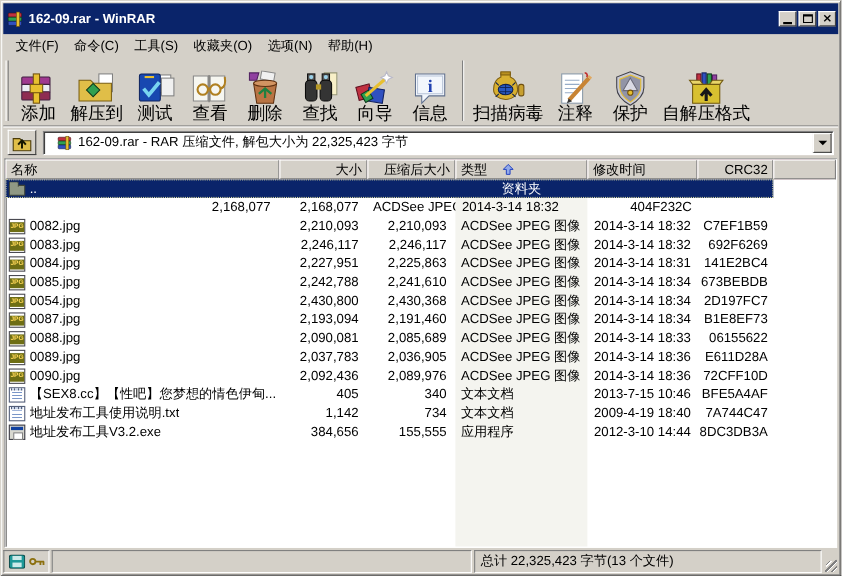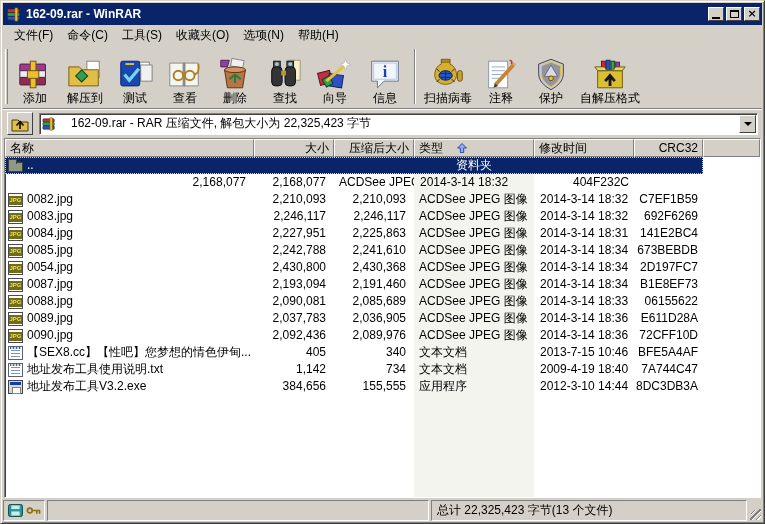--- a/index.html
+++ b/index.html
@@ -5,21 +5,21 @@
   * { box-sizing: border-box; margin: 0; padding: 0; }
   html,body { width:765px; height:524px; overflow:hidden;
     font-family:"Liberation Sans","DejaVu Sans",sans-serif; font-size:12px; }
   .window{
     width:765px; height:524px; background:#D4D0C8;
     border:1px solid #404040; border-top-color:#D8D4CC; border-left-color:#D8D4CC;
     box-shadow: inset 1px 1px 0 #FFFFFF, inset -1px -1px 0 #808080;
     display:flex; flex-direction:column; padding:2px;
   }
   
-  .titlebar{ height:22px; background:#0A246A; display:flex; align-items:center;
+  .titlebar{ height:28px; background:#0A246A; display:flex; align-items:center;
     padding:0 2px 0 3px; flex:none; }
   .titlebar .ticon{ width:16px; height:15px; flex:none; margin-right:4px; }
   .ttext{ color:#FFFFFF; font-weight:bold; font-size:12px; white-space:nowrap; flex:1; }
   .tbtns{ display:flex; gap:2px; }
   .tbtn{ width:16px; height:14px; background:#D4D0C8;
     border:1px solid; border-color:#FFFFFF #404040 #404040 #FFFFFF;
     display:flex; align-items:center; justify-content:center; position:relative; }
   .g-min{ width:8px; height:2px; background:#000; margin-top:7px; }
   .g-max{ width:9px; height:8px; border:1px solid #000; border-top-width:2px; }
   .g-cls{ font-size:11px; font-weight:bold; color:#000; line-height:10px; font-family:"DejaVu Sans",sans-serif; }
@@ -28,30 +28,30 @@
   .menu-item{ padding:2px 7px; white-space:nowrap; }
   
   .toolbar{ height:63px; flex:none; display:flex; align-items:stretch;
     padding:1px 0 2px 2px; border-bottom:1px solid #808080; position:relative; }
   .toolbar:after{ content:""; position:absolute; left:0; right:0; bottom:-2px; height:1px; background:#FFFFFF; }
   .tb-edge{ width:3px; border-left:1px solid #FFFFFF; border-right:1px solid #808080; margin:2px 2px 2px 0; }
   .tb-sep{ width:2px; border-left:1px solid #808080; border-right:1px solid #FFFFFF; margin:2px 4px; }
   .tb-btn{ display:flex; flex-direction:column; align-items:center; justify-content:flex-end;
     padding:1px 4px; min-width:50px; }
   .tb-btn svg{ width:38px; height:33px; flex:none; }
-  .tb-label{ font-size:12px; line-height:14px; white-space:nowrap;text-align:center; }
+  .tb-label{ font-size:16px; line-height:14px; white-space:nowrap;text-align:center; }
   
   .addressbar{ height:29px; flex:none; display:flex; align-items:center; padding:2px 4px; gap:6px; }
   .up-btn{ width:26px; height:23px; background:#D4D0C8;
     border:1px solid; border-color:#FFFFFF #404040 #404040 #FFFFFF;
     display:flex; align-items:center; justify-content:center; }
   .up-btn svg{ width:18px; height:16px; }
   .combo{ flex:1; height:22px; background:#FFFFFF; display:flex; align-items:center;
     border:1px solid; border-color:#808080 #FFFFFF #FFFFFF #808080;
-    box-shadow: inset 1px 1px 0 #404040; padding-left:1px;gap:10px; }
+    box-shadow: inset 1px 1px 0 #404040; padding-left:11px; }
   .combo .cicon{ width:16px; height:14px; flex:none; margin-right:4px; }
   .combo-text{ flex:1; white-space:nowrap; overflow:hidden; }
   .combo-arrow{ width:17px; height:18px; background:#D4D0C8; flex:none; margin-right:1px;
     border:1px solid; border-color:#FFFFFF #404040 #404040 #FFFFFF;
     display:flex; align-items:center; justify-content:center; }
   .combo-arrow:before{ content:""; width:0; height:0;
     border:4px solid transparent; border-top:4px solid #000; margin-top:4px; }
   
   .listpane{ flex:1; margin:0 1px; background:#FFFFFF; overflow:hidden;
     border:1px solid; border-color:#808080 #FFFFFF #FFFFFF #808080;

